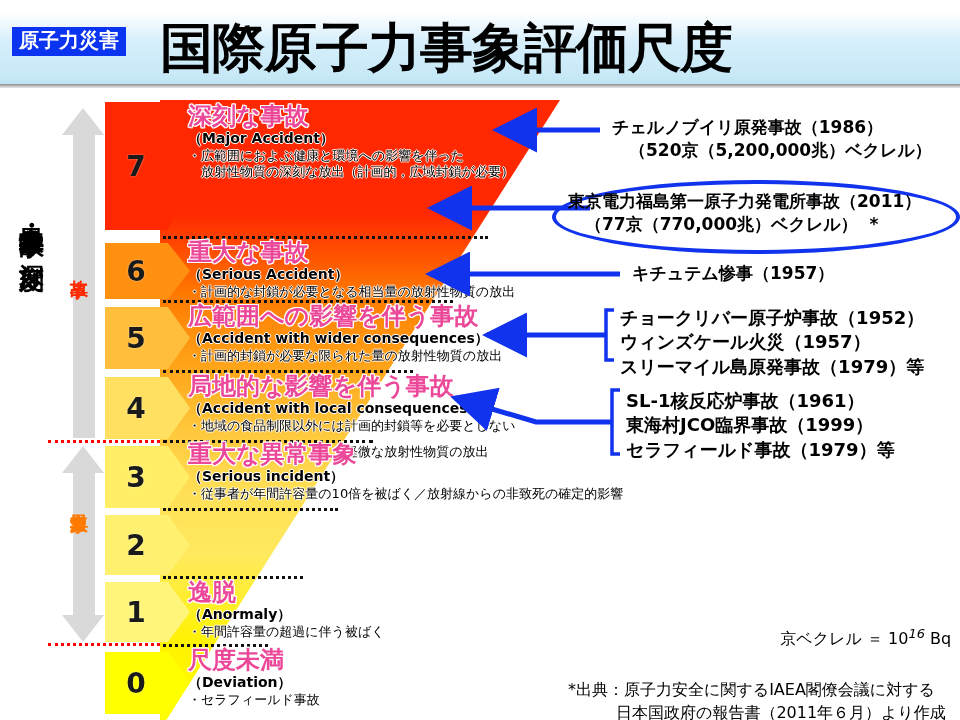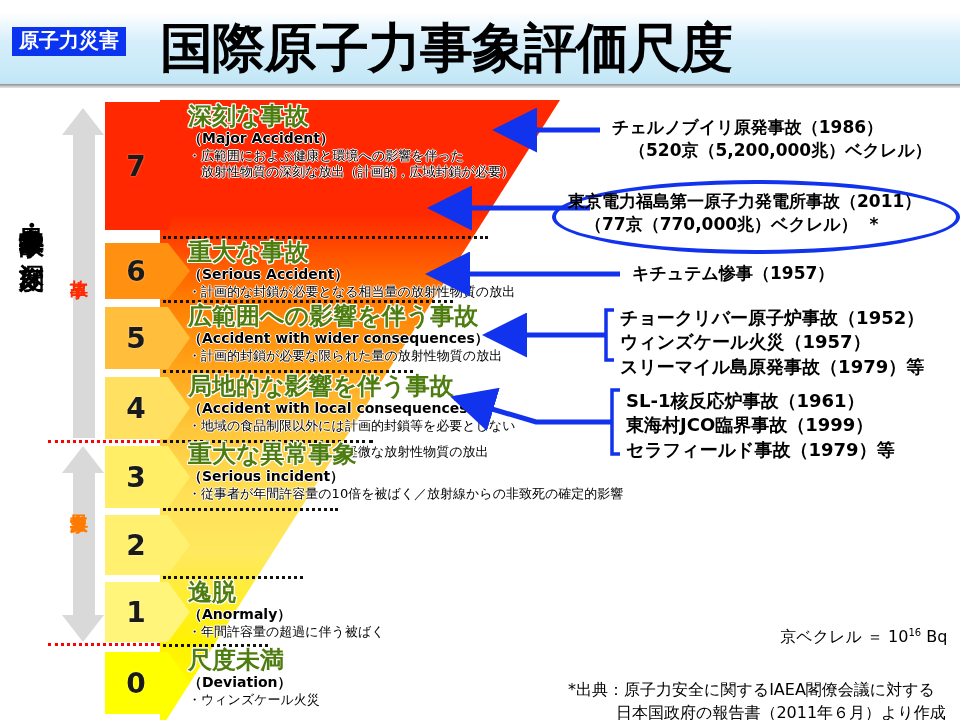--- a/index.html
+++ b/index.html
@@ -103,21 +103,21 @@
 
   
   .lvl-div{
     position:absolute;height:0;
     border-top:3px dotted #111111;
   }
 
   
   .lvl-text{position:absolute;}
   .lvl-jp{
-    font-size:24px;font-weight:bold;color:#4d7c0f;
+    font-size:24px;font-weight:bold;color:#ec4899;
     line-height:1.05;white-space:nowrap;
     letter-spacing:0px;
     text-shadow:
       1px 0 0 #fff,-1px 0 0 #fff,0 1px 0 #fff,0 -1px 0 #fff,
       1px 1px 0 #fff,-1px -1px 0 #fff,1px -1px 0 #fff,-1px 1px 0 #fff;
   }
   .lvl-en{
     font-size:14px;font-weight:bold;color:#000000;
     line-height:1.2;white-space:nowrap;margin-top:1px;
     text-shadow:
@@ -144,21 +144,21 @@
   }
   svg.connectors{
     position:absolute;left:0;top:0;width:960px;height:720px;
     pointer-events:none;
   }
   .note{
     position:absolute;
     font-size:16px;color:#000000;white-space:pre;line-height:1.45;
     font-weight:normal;
   }
-  .note sup{font-size:10px;vertical-align:super;}
+  .note sup{font-size:13px;vertical-align:super;font-style:italic;}
 </style>
 </head>
 <body>
 
 <div id="root">
 
   <div class="header"></div>
   <div class="header-rule"></div>
   <div class="badge">原子力災害</div>
   <div class="page-title">国際原子力事象評価尺度</div>
@@ -251,21 +251,21 @@
 
   <div class="lvl-text" style="left:188px;top:568px;">
     <div class="lvl-jp">逸脱</div>
     <div class="lvl-en">（Anormaly）</div>
     <div class="lvl-desc">・年間許容量の超過に伴う被ばく</div>
   </div>
 
   <div class="lvl-text" style="left:188px;top:636px;">
     <div class="lvl-jp">尺度未満</div>
     <div class="lvl-en">（Deviation）</div>
-    <div class="lvl-desc">・ウィンズケール火災</div>
+    <div class="lvl-desc">・セラフィールド事故</div>
   </div>
 
   <svg class="connectors" viewBox="0 0 960 720">
     <defs>
       <marker id="ah" markerWidth="9" markerHeight="9" refX="8" refY="4.5" orient="auto">
         <polygon points="9,4.5 0,0 0,9" fill="#1133ee"></polygon>
       </marker>
     </defs>
 
     <line x1="600" y1="118" x2="497" y2="118" stroke="#1133ee" stroke-width="5" marker-end="url(#ah)"></line>

